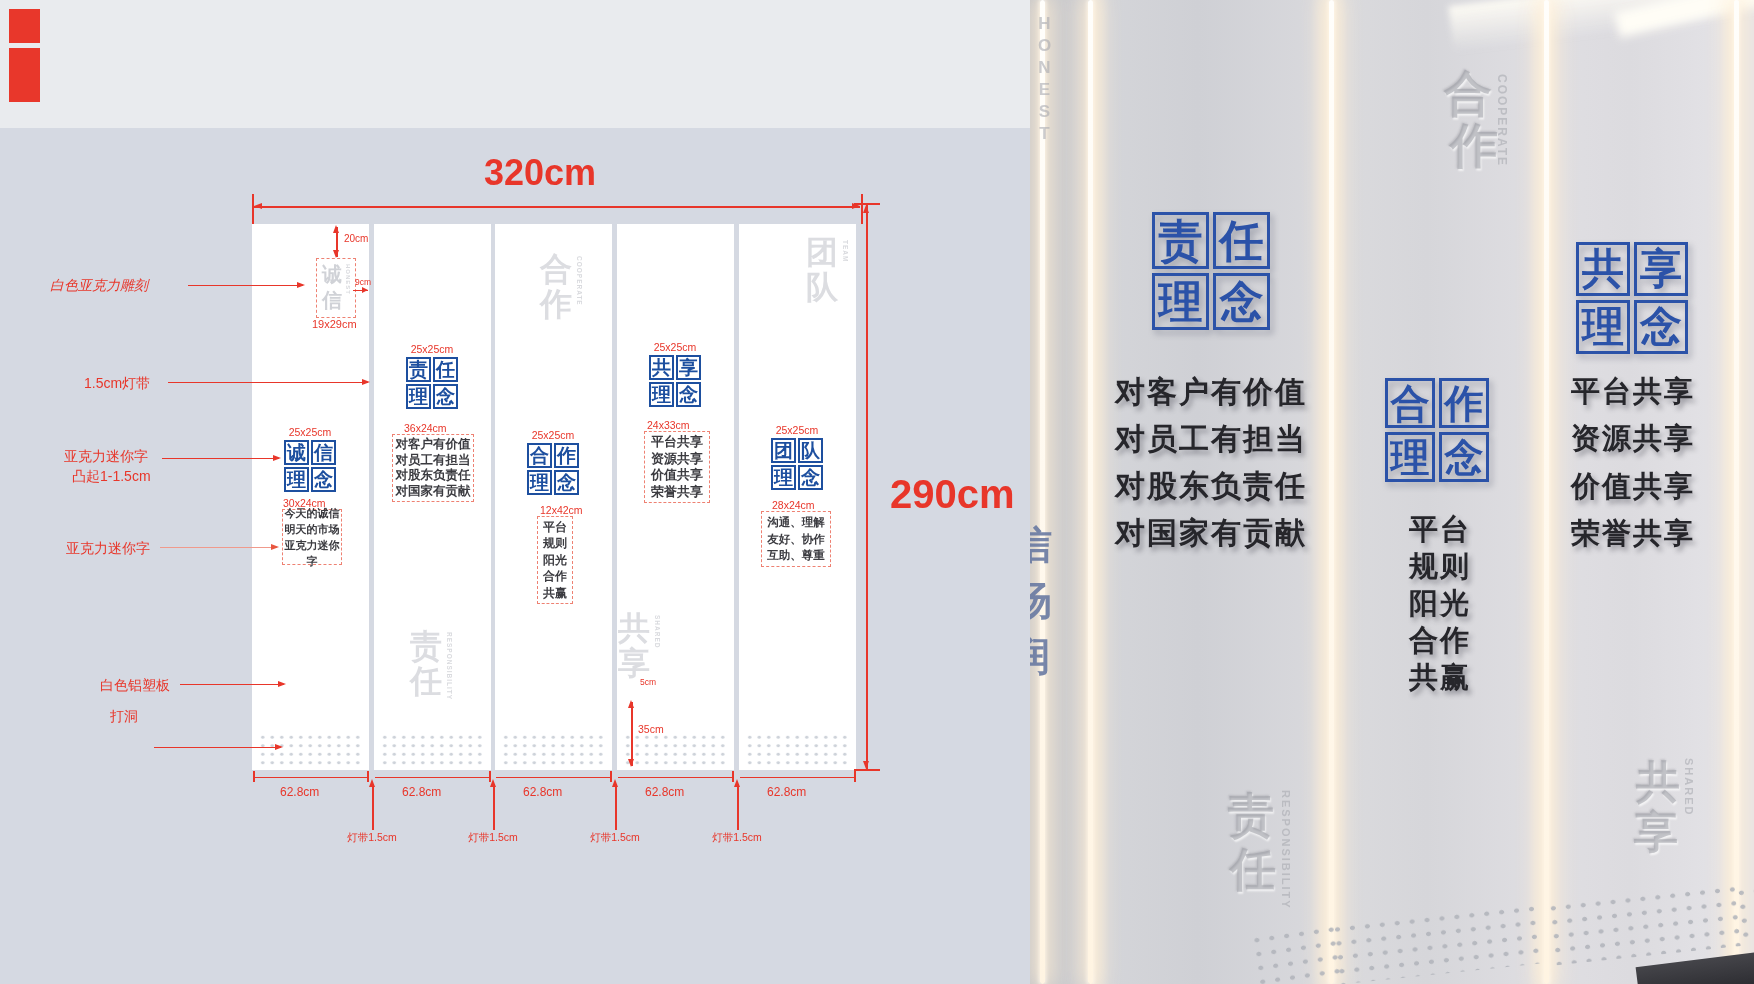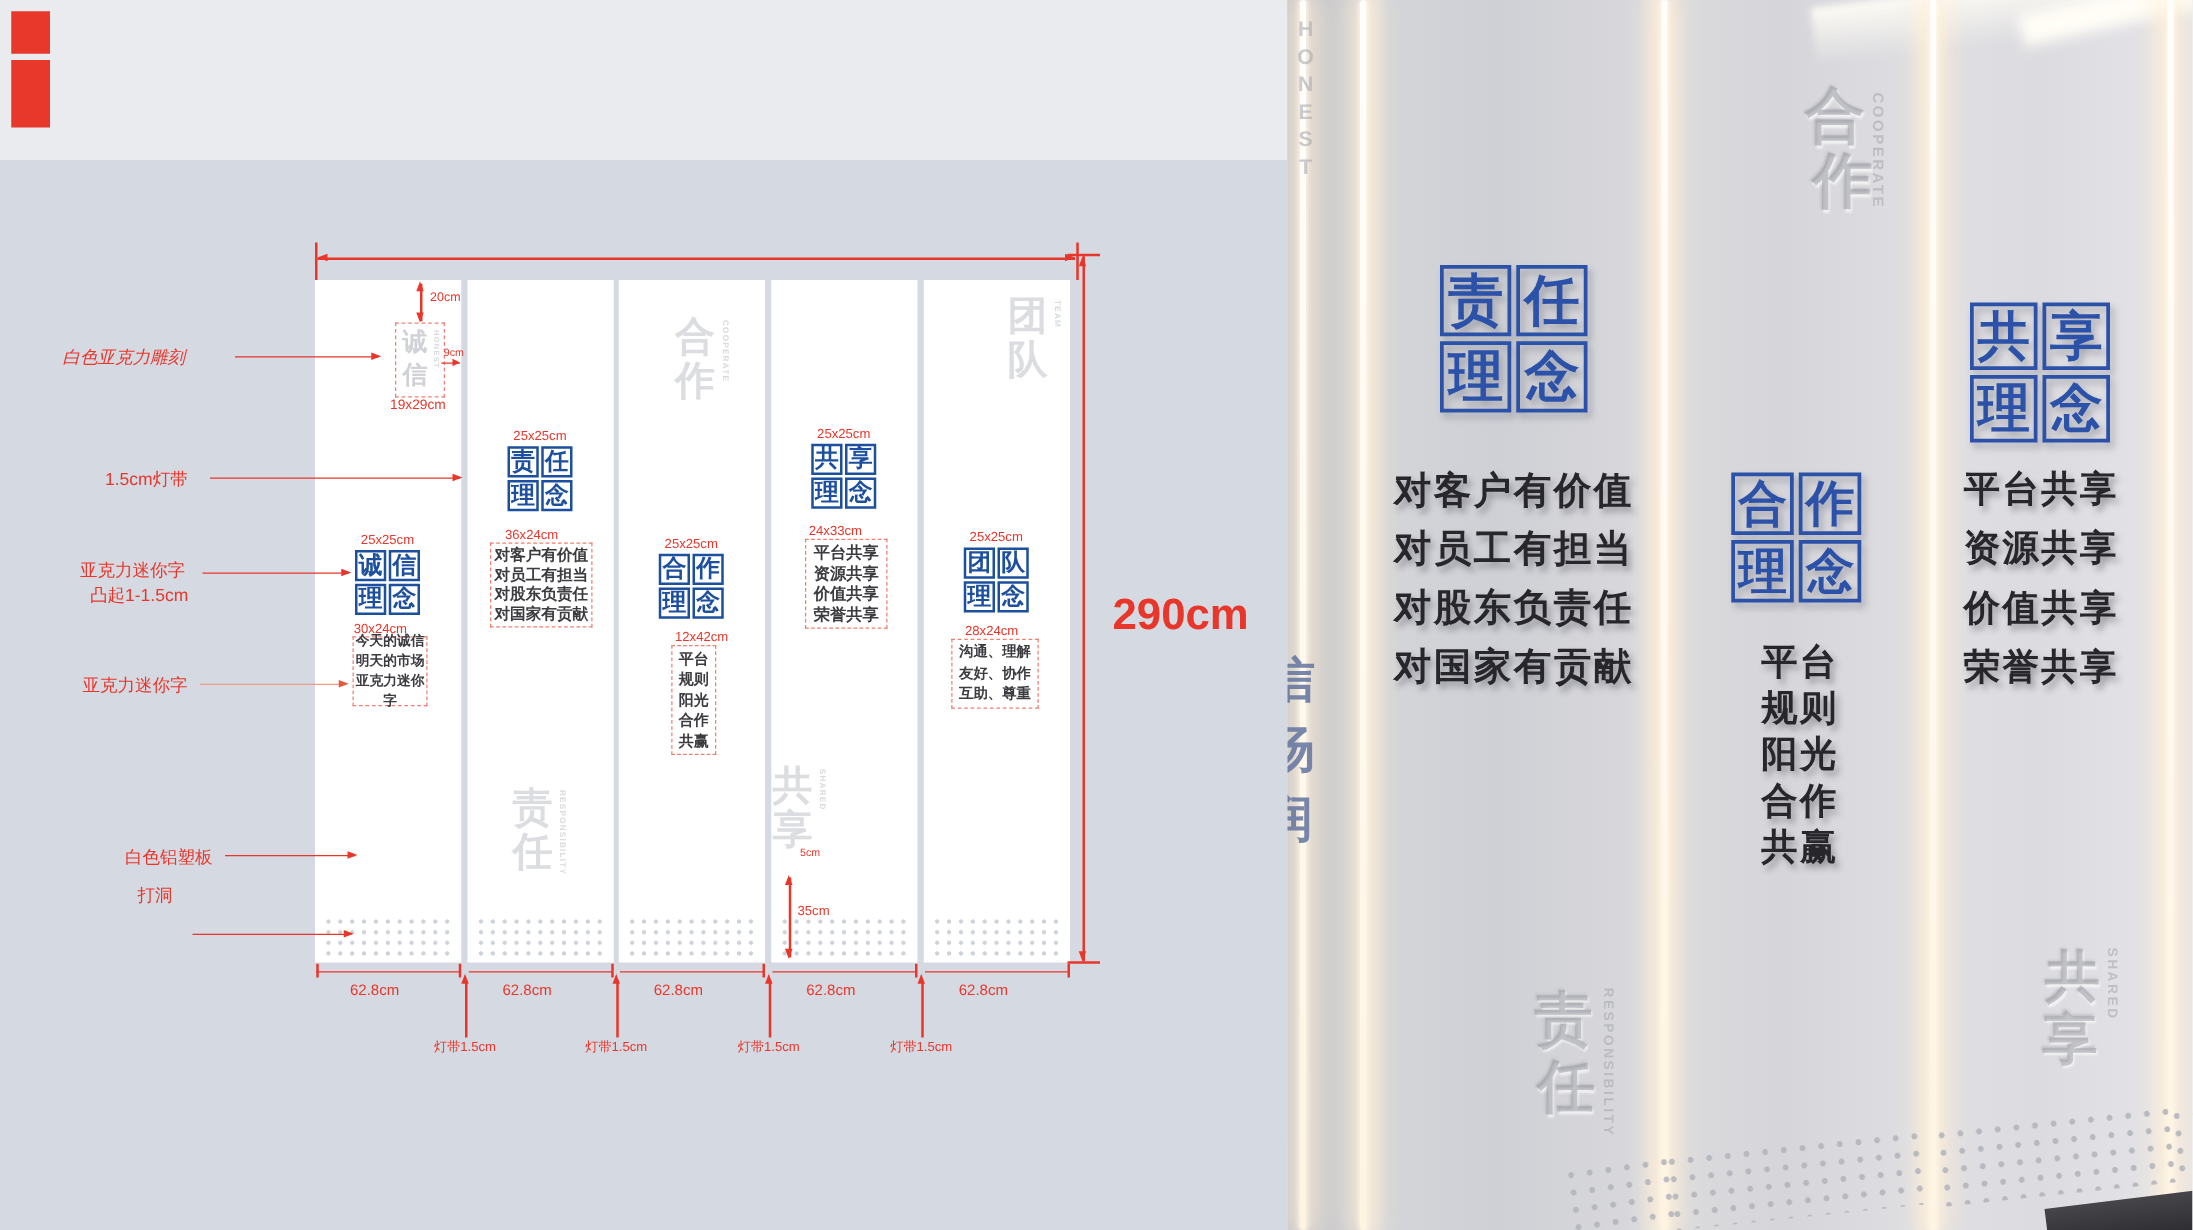--- a/index.html
+++ b/index.html
@@ -66,27 +66,28 @@
     <div class="dpanel" style="left:495px;"></div>
     <div class="dpanel" style="left:617px;"></div>
     <div class="dpanel" style="left:739px;"></div>
 
     <div class="ddots" style="left:258px;"></div>
     <div class="ddots" style="left:380px;"></div>
     <div class="ddots" style="left:501px;"></div>
     <div class="ddots" style="left:623px;"></div>
     <div class="ddots" style="left:745px;"></div>
 
+    <div class="abs red" style="left:455px;top:152px;width:170px;text-align:center;font-size:36px;font-weight:600;">320cm</div>
     <div class="vline" style="left:252px;top:194px;height:30px;"></div>
     <div class="vline" style="left:861px;top:194px;height:30px;"></div>
     <div class="hline" style="left:254px;top:206px;width:606px;"></div>
     <div class="ah ah-l" style="left:254px;top:203px;"></div>
     <div class="ah ah-r" style="left:852px;top:203px;"></div>
 
-    <div class="abs red" style="left:890px;top:472px;font-size:35px;font-weight:600;">290cm</div>
+    <div class="abs red" style="left:890px;top:472px;font-size:40px;font-weight:600;">290cm</div>
     <div class="hline" style="left:854px;top:203px;width:26px;"></div>
     <div class="hline" style="left:854px;top:769px;width:26px;"></div>
     <div class="vline" style="left:866px;top:205px;height:564px;"></div>
     <div class="ah ah-u" style="left:863px;top:205px;"></div>
     <div class="ah ah-d" style="left:863px;top:761px;"></div>
 
     <div class="rlabel" style="left:50px;top:277px;font-style:italic;">白色亚克力雕刻</div>
     <div class="hline" style="left:188px;top:285px;width:115px;height:1px;"></div>
     <div class="ah ah-r" style="left:297px;top:282px;"></div>
 

